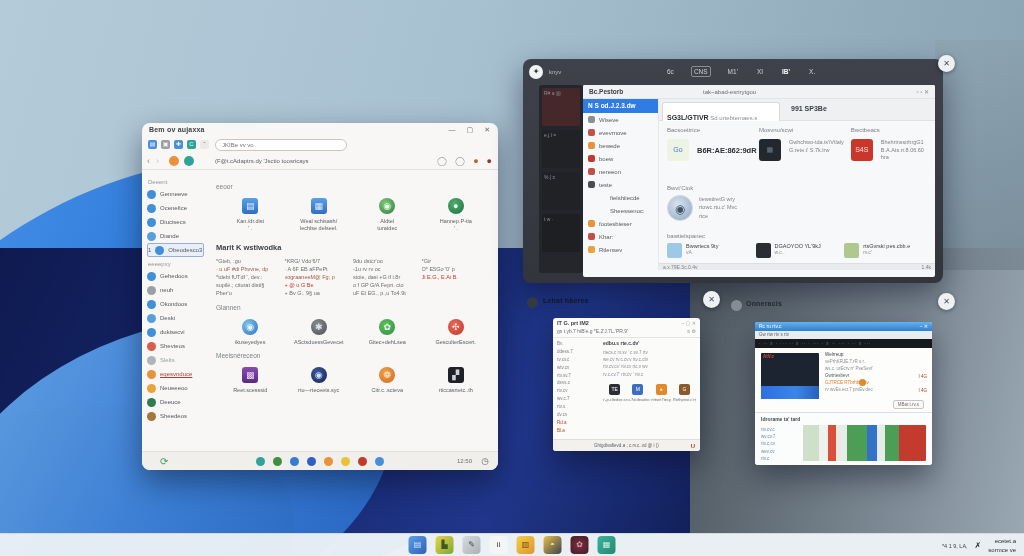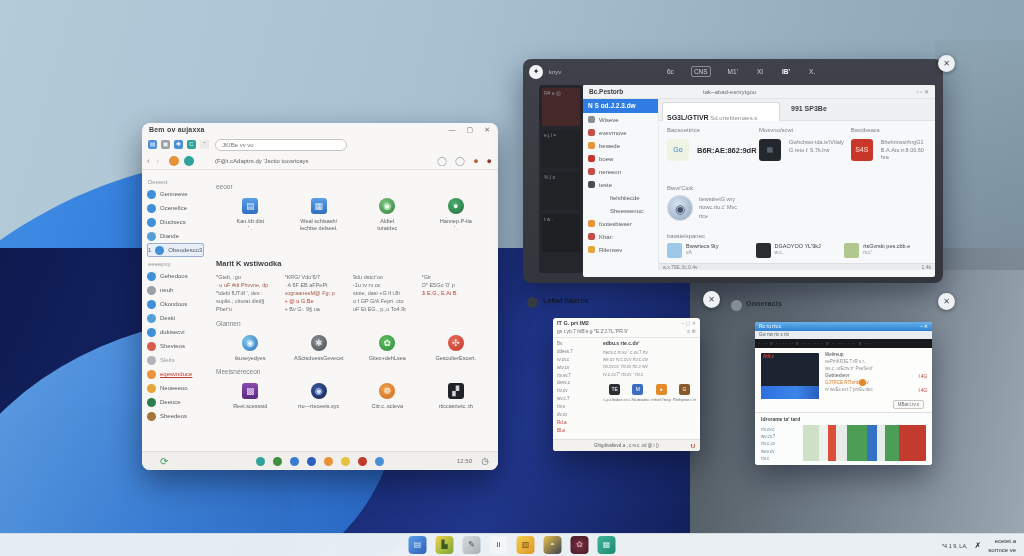--- a/index.html
+++ b/index.html
@@ -38,21 +38,21 @@
   #win1 .nrighticons{position:absolute;right:6px;top:2px;display:flex;gap:8px;font-size:9px;line-height:11px}
   #win1 .sidebar{position:absolute;left:0;top:48px;width:65px;bottom:20px;padding:4px 0 0 5px;overflow:hidden}
   #win1 .sgl{font-size:6px;color:#95999e;margin:4px 0 2px 1px}
   #win1 .srow{display:flex;align-items:center;gap:4px;height:14px;cursor:pointer}
   #win1 .srow .dot{width:9px;height:9px;flex:none}
   #win1 .srow .lbl{font-size:6px;color:#55595e;white-space:nowrap}
   #win1 .srow.sel{border:1px solid #9ab0d0;background:#e9eff8;border-radius:2px;margin-right:3px}
   #win1 .selnum{font-size:6px;color:#55595e}
   #win1 .content{position:absolute;left:66px;top:48px;right:2px;bottom:20px;padding:6px 6px 0 8px;overflow:hidden}
   #win1 .seclab{font-size:6.5px;color:#7d8186;margin:6px 0 8px}
-  #win1 .sechead{font-size:7.5px;color:#3a3e43;font-weight:bold;margin:26px 0 6px}
+  #win1 .sechead{font-size:7.5px;color:#3a3e43;font-weight:bold;margin:10px 0 6px}
   #win1 .apps{display:flex;margin-bottom:4px}
   #win1 .app{width:25%;text-align:center;cursor:pointer}
   #win1 .app .ic{width:16px;height:16px;margin:0 auto 4px;border-radius:3px;font-size:9px;line-height:16px;text-align:center}
   #win1 .app .ic[data-round="true"]{border-radius:50%}
   #win1 .cap{font-size:5.5px;color:#5c6065;line-height:1.35}
   #win1 .tcols{display:flex}
   #win1 .tcol{flex:1;padding-right:6px}
   #win1 .tcol div{font-size:5.5px;color:#6b6f74;line-height:1.45;white-space:nowrap;overflow:hidden}
   #win1 .statusbar{position:absolute;left:0;right:0;bottom:0;height:19px;background:#f1efec;border-top:1px solid #e2dfda;
     border-radius:0 0 8px 8px}

